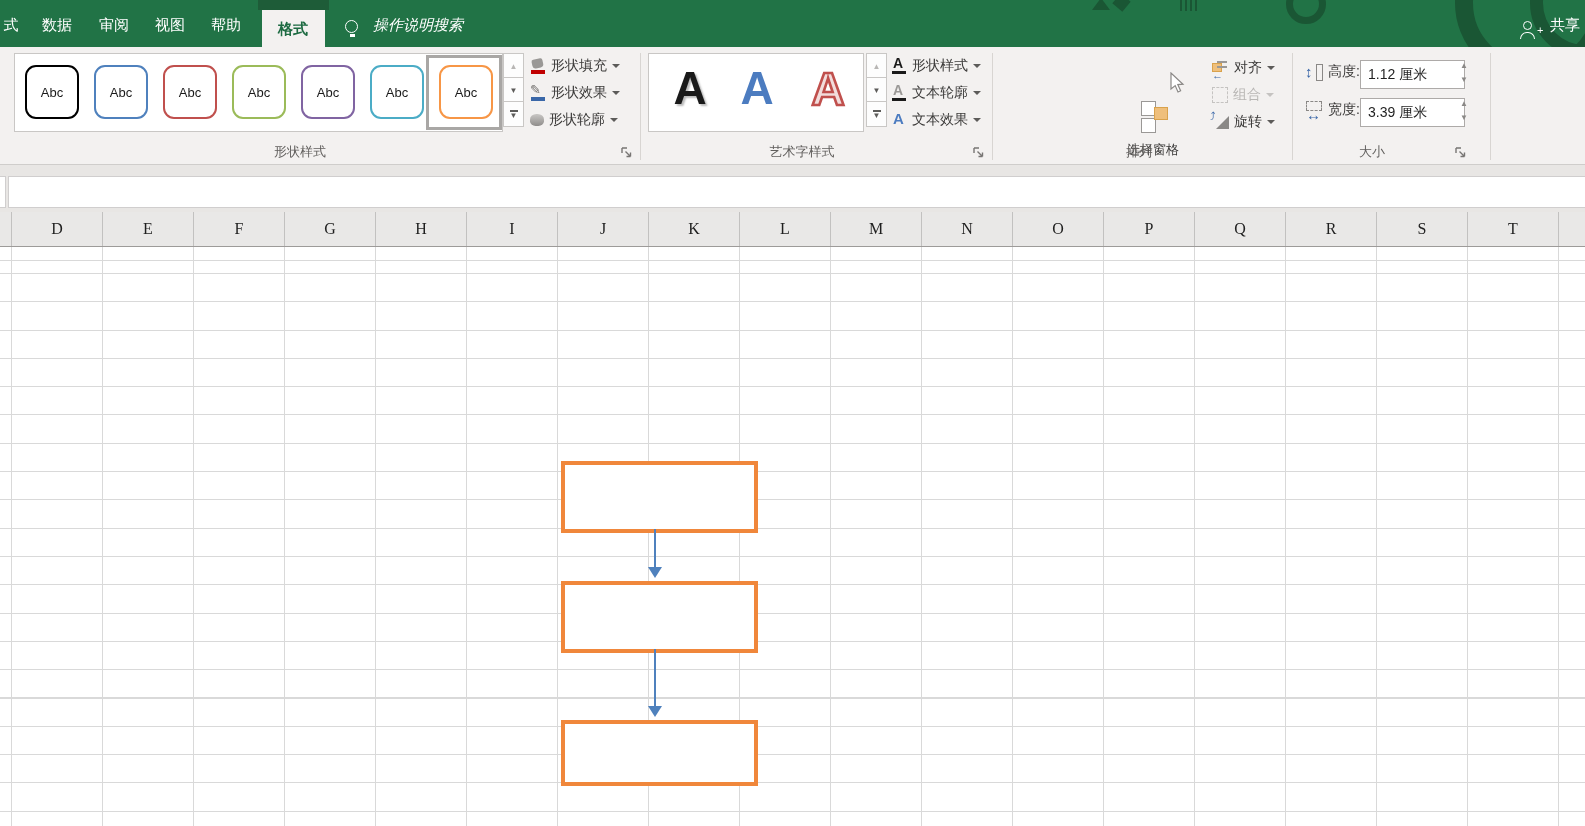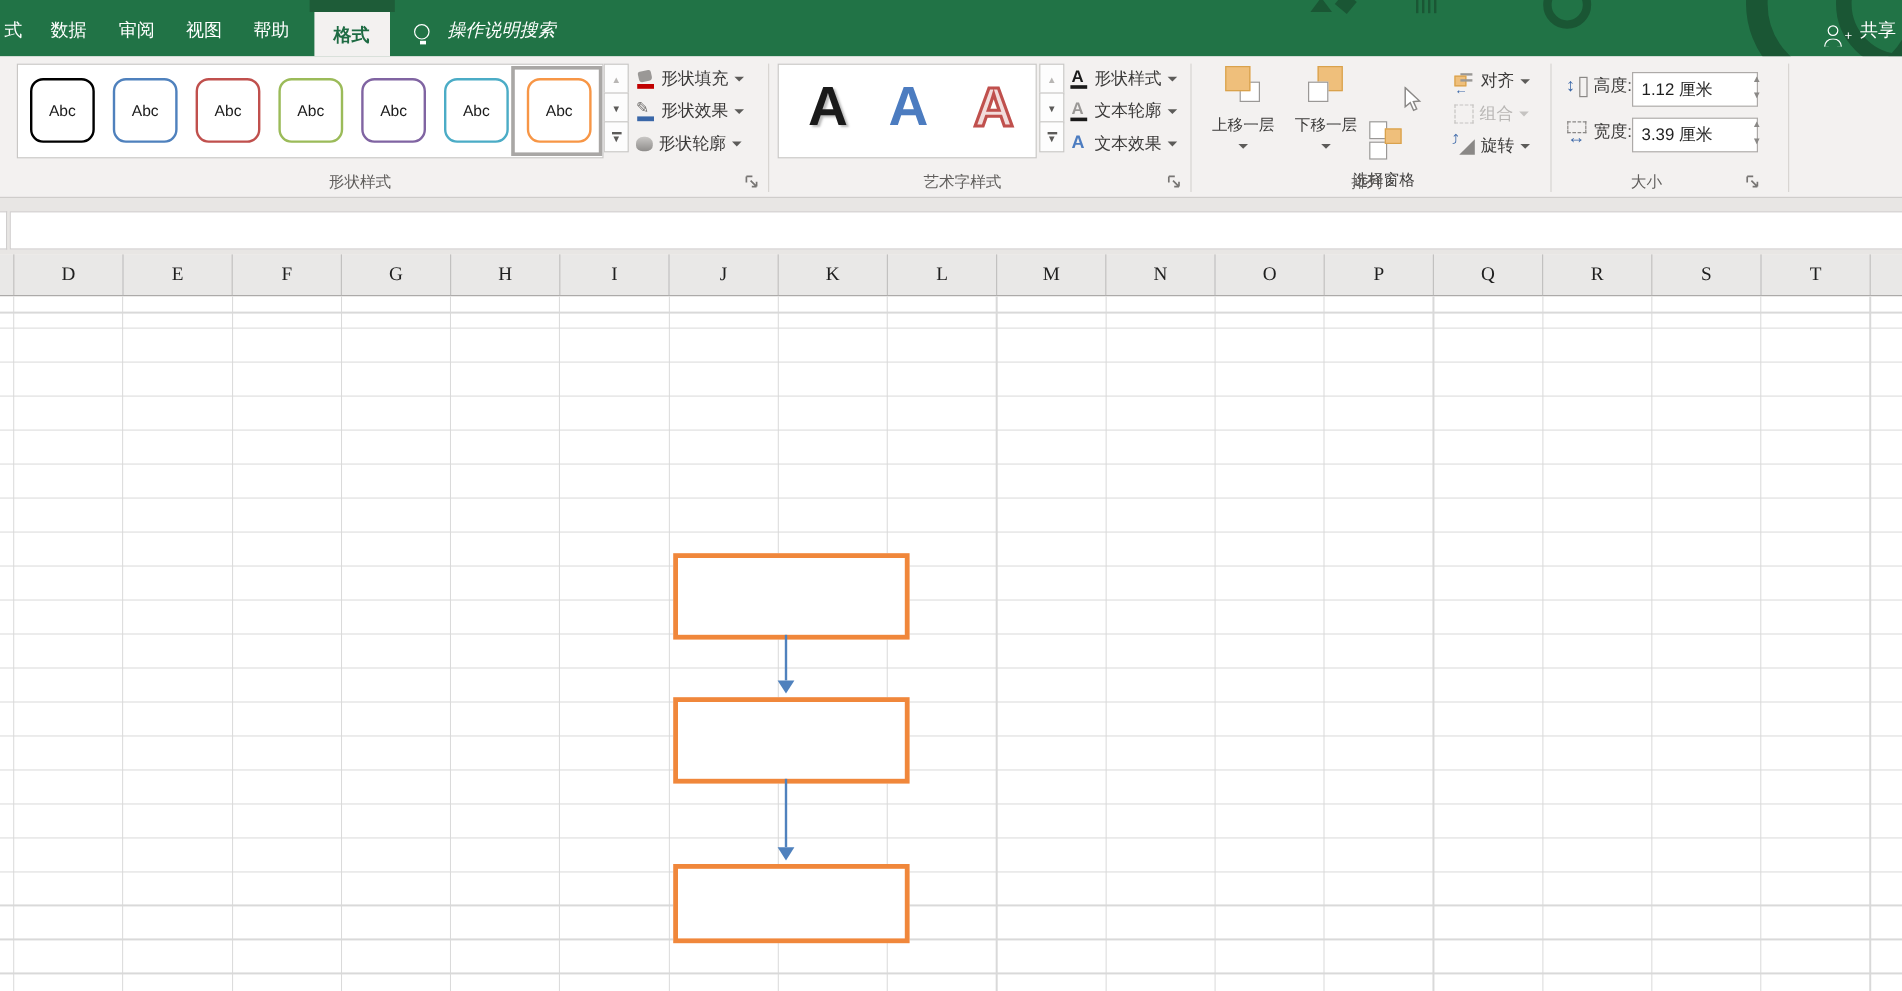--- a/index.html
+++ b/index.html
@@ -192,36 +192,20 @@
   </div>
   <div class="grplabel" style="left:802px;">艺术字样式</div>
   <div class="launcher" style="left:972px;top:98px;">
     <svg width="13" height="13" viewBox="0 0 13 13">
         <path d="M2 2h5M2 2v5" stroke="#777573" stroke-width="1.4" fill="none"></path>
         <path d="M5.5 5.5 L10.5 10.5 M10.5 10.5 v-4 M10.5 10.5 h-4" stroke="#777573" stroke-width="1.4" fill="none"></path>
       </svg>
   </div>
   <div class="vsep" style="left:992px;"></div>
 
-  <div class="bigbtn" style="left:1003px;">
-    <span style="position:relative;width:32px;height:32px;">
-      <span style="position:absolute;left:13px;top:13px;width:15px;height:15px;background:#fff;border:1px solid #9a9896;"></span>
-      <span style="position:absolute;left:1px;top:0px;width:19px;height:19px;background:#EFBF7B;border:1px solid #D9A24C;"></span>
-    </span>
-    <span style="margin-top:8px;">上移一层</span>
-    <span class="drop" style="margin-top:7px;"></span>
-  </div>
-  <div class="bigbtn" style="left:1072px;">
-    <span style="position:relative;width:32px;height:32px;">
-      <span style="position:absolute;left:9px;top:0px;width:19px;height:19px;background:#EFBF7B;border:1px solid #D9A24C;"></span>
-      <span style="position:absolute;left:1px;top:13px;width:15px;height:15px;background:#fff;border:1px solid #9a9896;"></span>
-    </span>
-    <span style="margin-top:8px;">下移一层</span>
-    <span class="drop" style="margin-top:7px;"></span>
-  </div>
   <div class="bigbtn" style="left:1120px;justify-content:flex-end;">
     <span style="position:relative;width:32px;height:32px;">
       <span style="position:absolute;left:4px;top:0px;width:13px;height:13px;background:#fff;border:1px solid #9a9896;"></span>
       <span style="position:absolute;left:4px;top:17px;width:13px;height:13px;background:#fff;border:1px solid #9a9896;"></span>
       <span style="position:absolute;left:17px;top:6px;width:12px;height:11px;background:#EFBF7B;border:1px solid #D9A24C;"></span>
     </span>
     <span style="margin-top:8px;">选择窗格</span>
   </div>
 
   <div class="smallrow" style="left:1212px;top:10px;">

